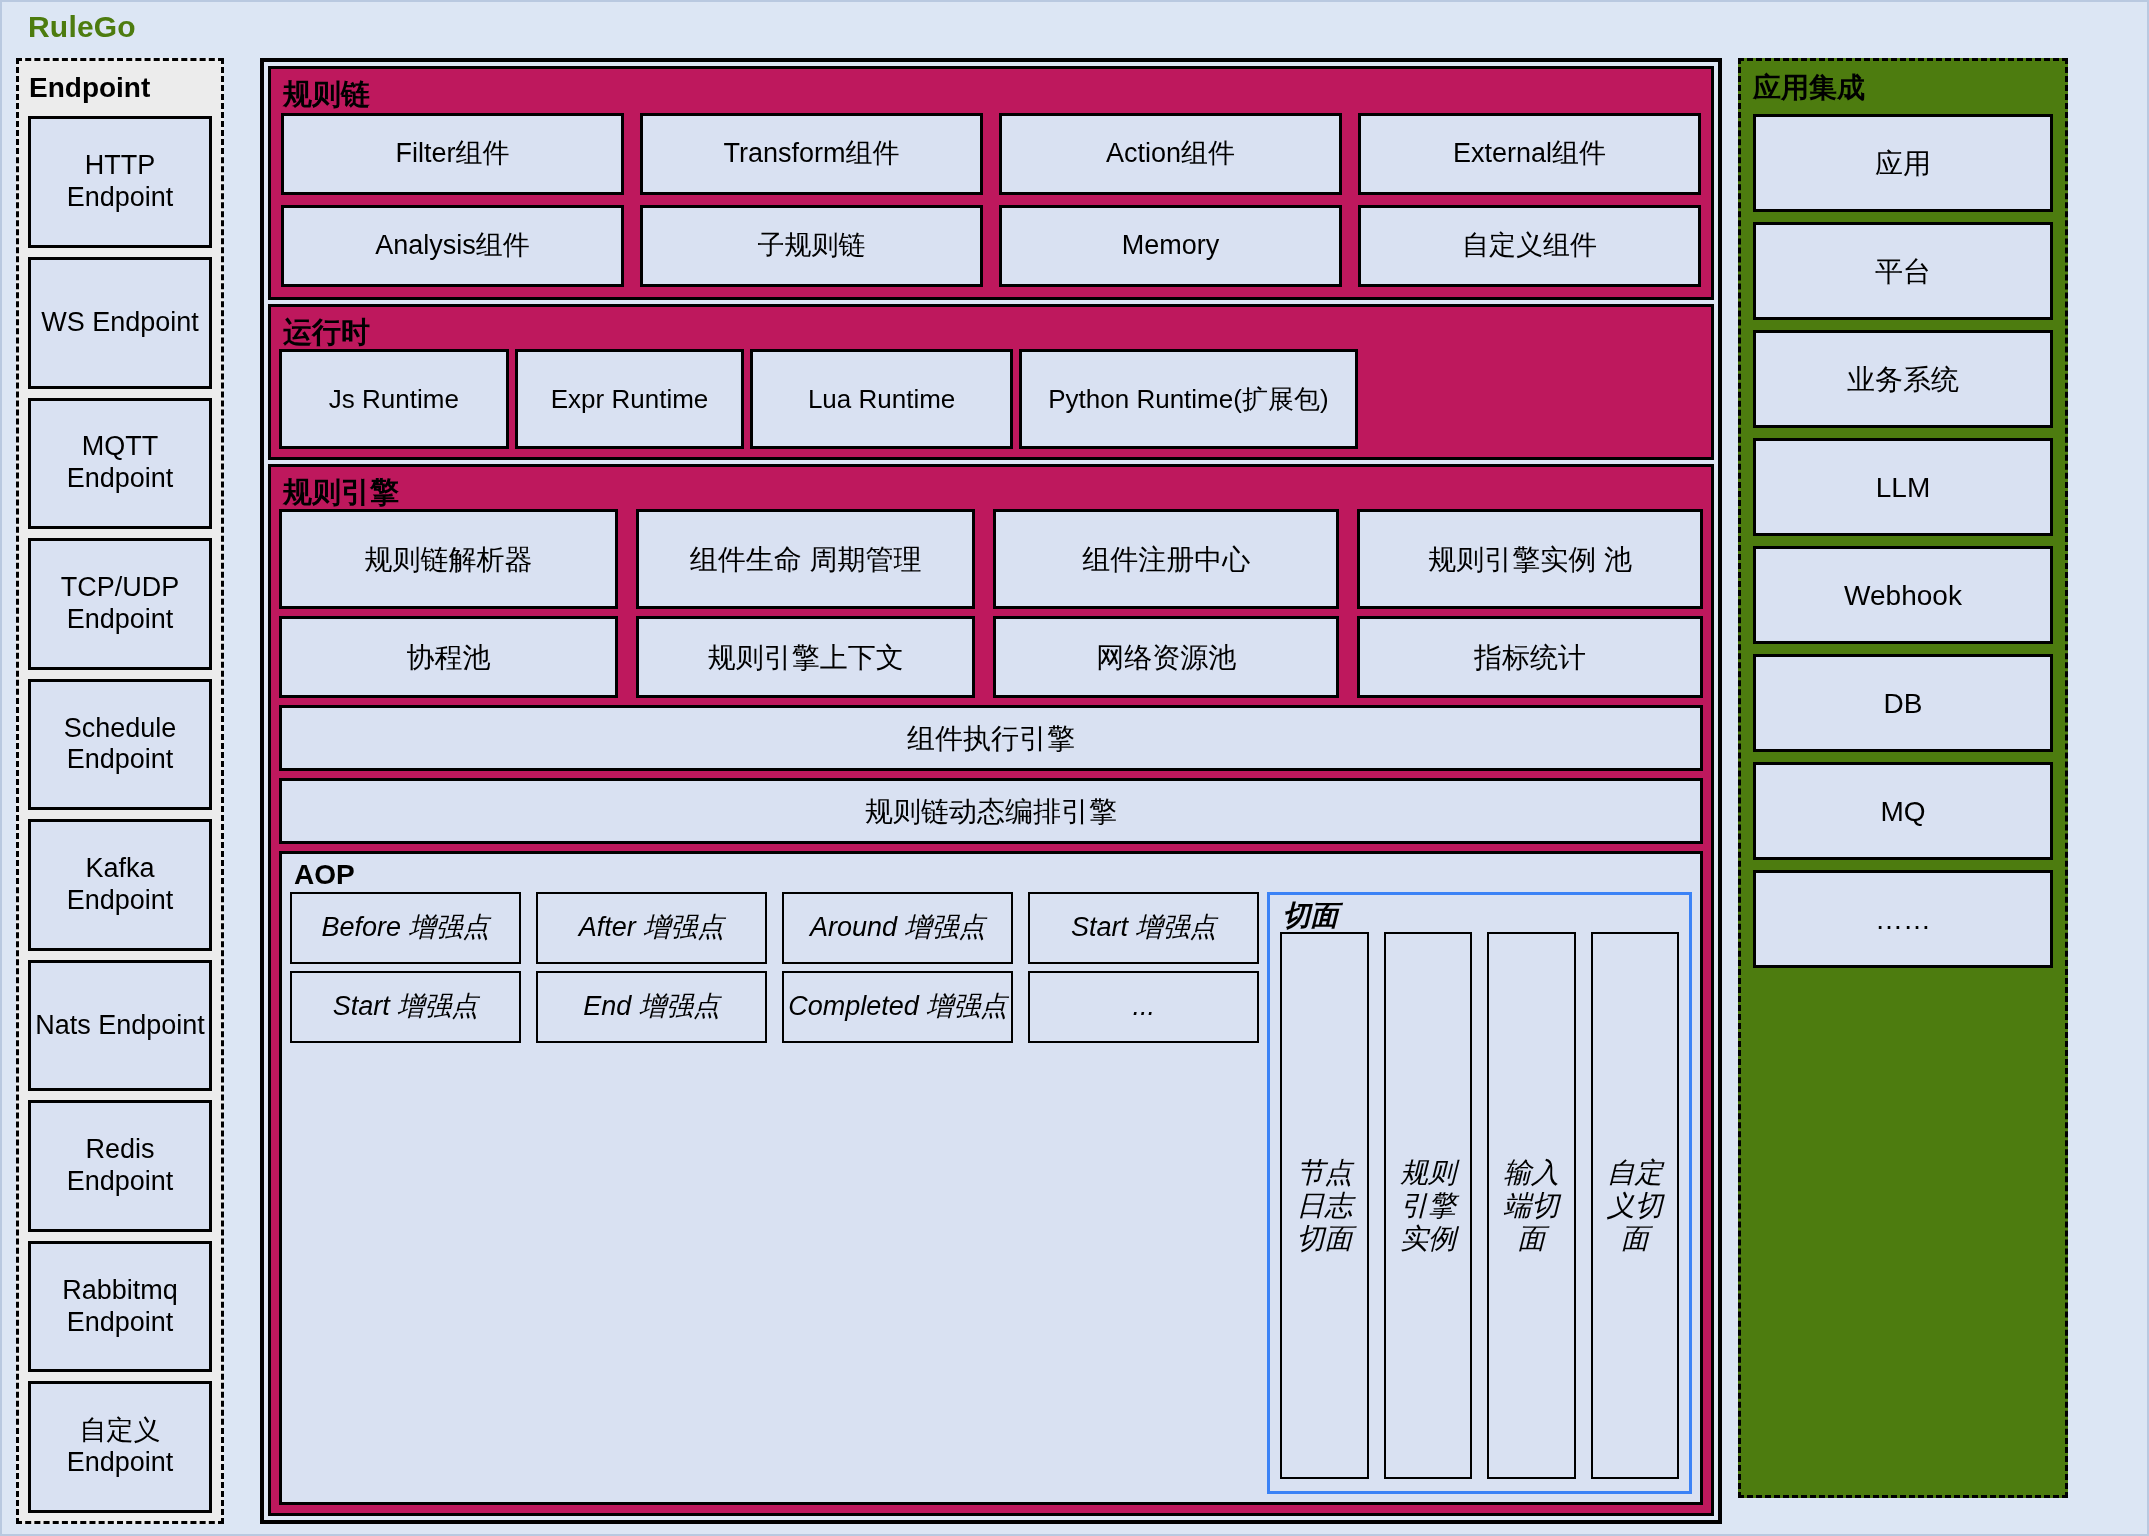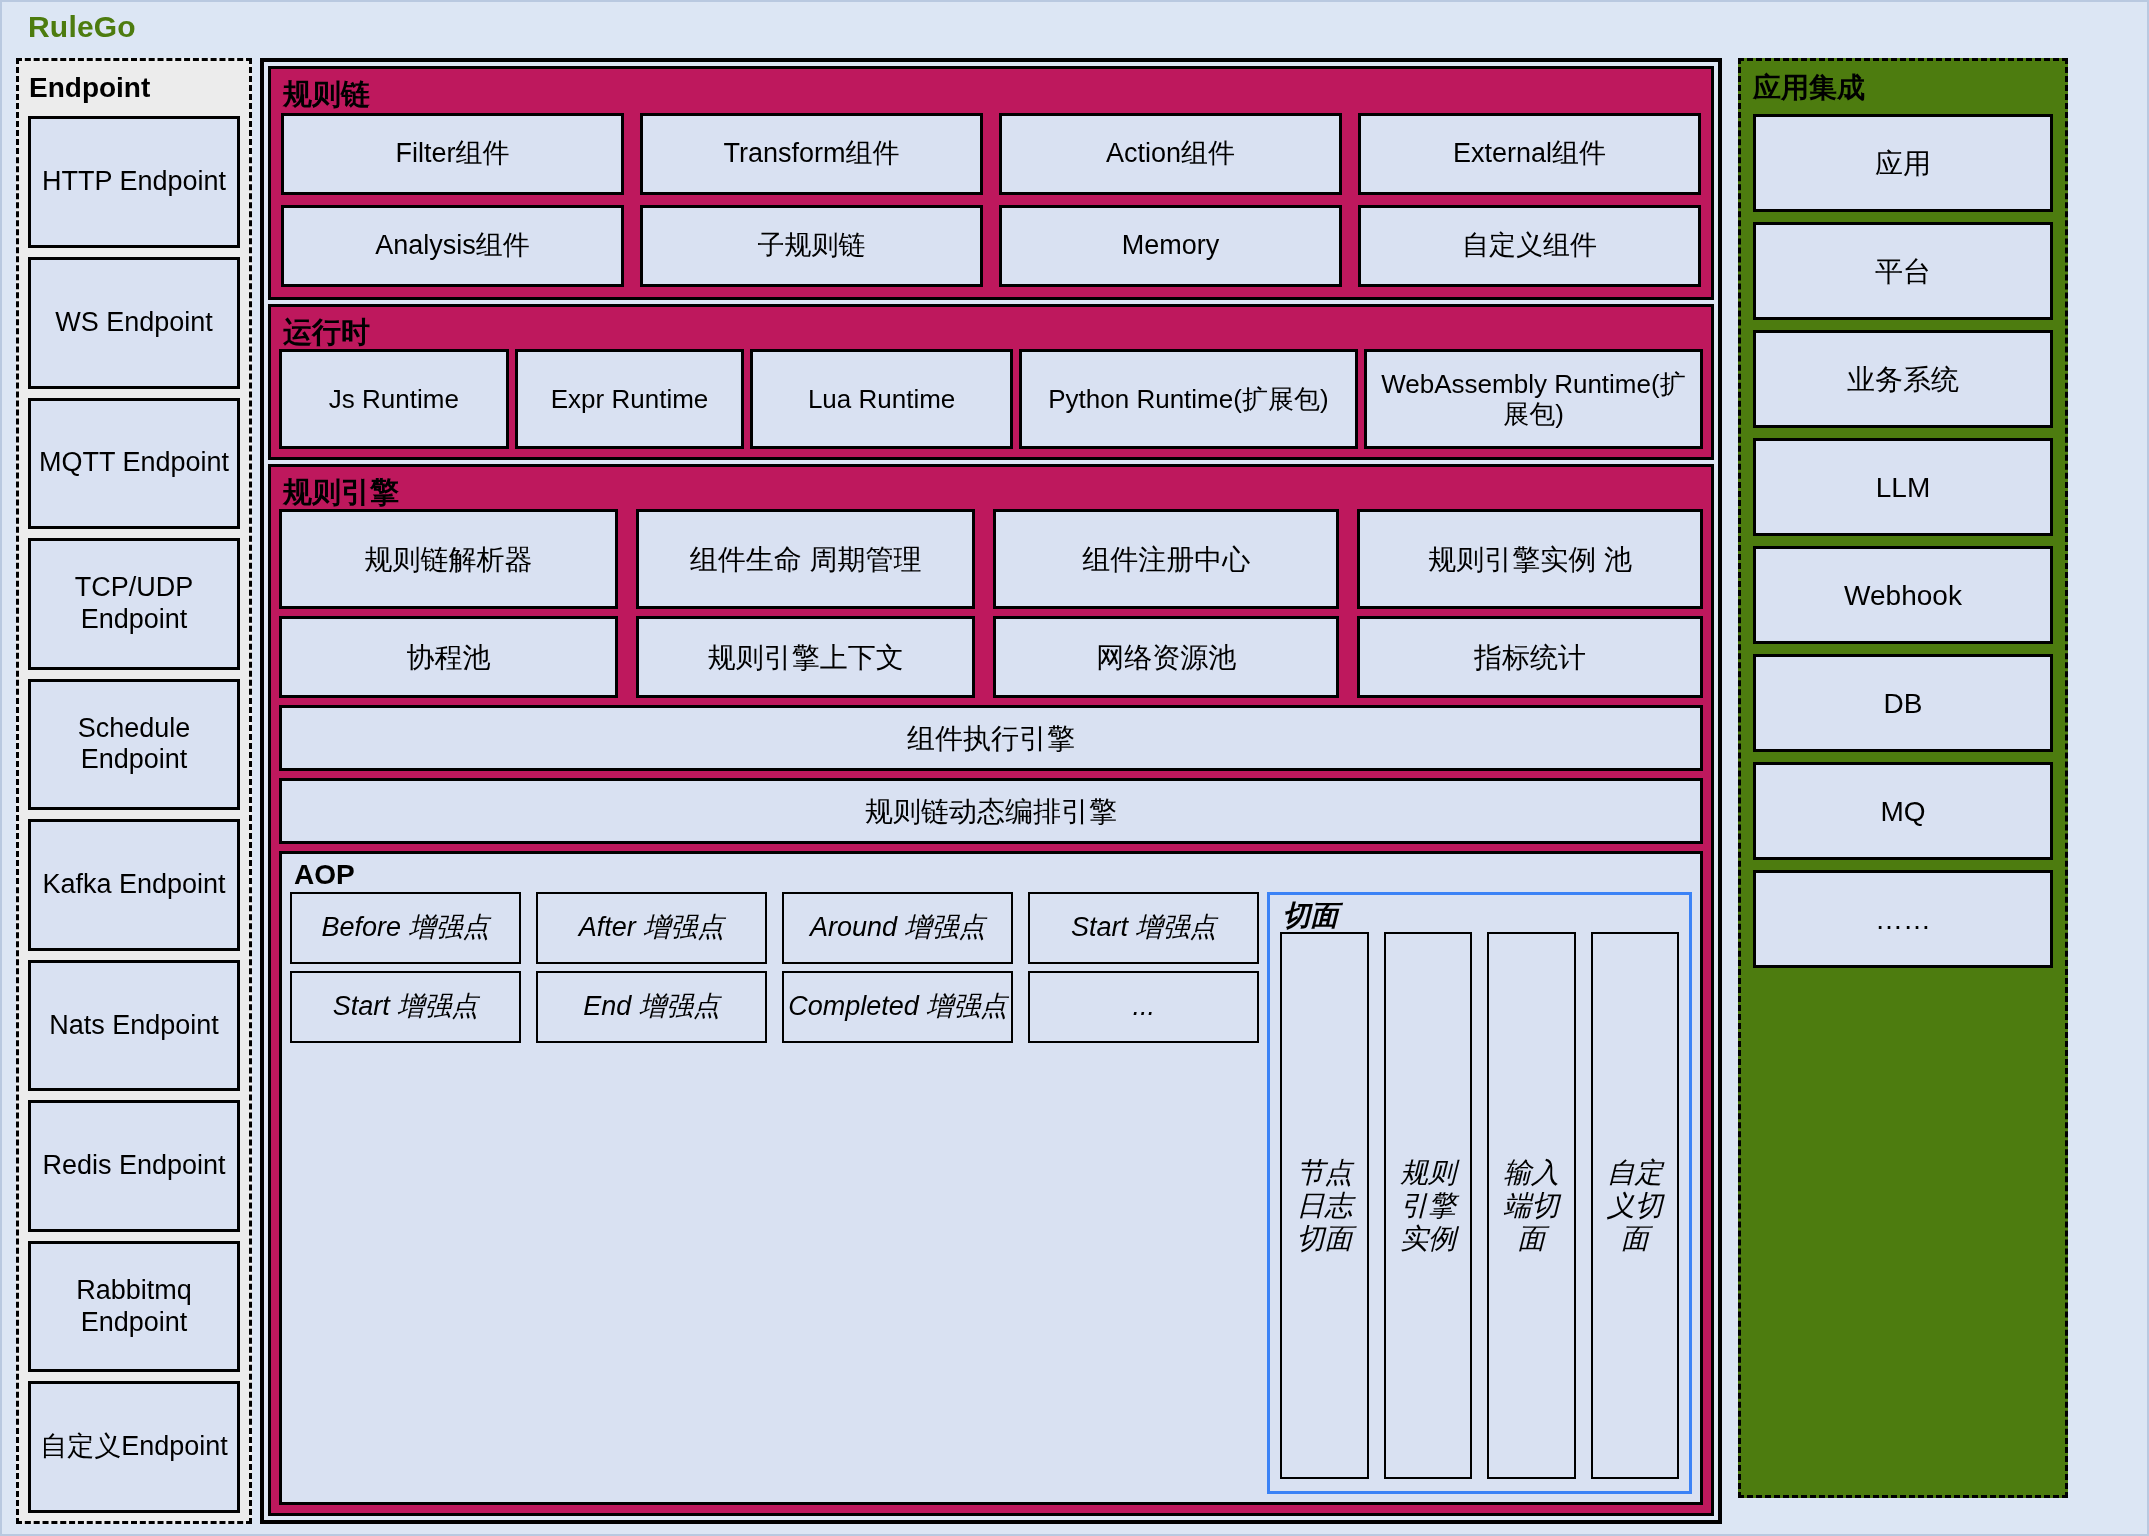--- a/index.html
+++ b/index.html
@@ -53,21 +53,21 @@
     line-height: 1.18;
     padding: 2px 4px;
     overflow: hidden;
   }
 
   
   #endpoint-col {
     position: absolute;
     left: 14px;
     top: 56px;
-    width: 236px;
+    width: 208px;
     height: 1466px;
     background: #ececec;
     border: 3px dashed #000;
     box-sizing: border-box;
     display: flex;
     flex-direction: column;
     justify-content: space-between;
   }
   #endpoint-col .panel-title { font-size: 28px; padding-left: 10px; padding-top: 12px;}
   #endpoint-list {
@@ -258,21 +258,20 @@
       </div>
     </div>
 
     <div class="sect" id="sect-runtime">
       <div class="panel-title">运行时</div>
       <div id="runtime-row">
         <div class="box">Js Runtime</div>
         <div class="box">Expr Runtime</div>
         <div class="box">Lua Runtime</div>
         <div class="box">Python Runtime(扩展包)</div>
-        <div class="box">WebAssembly Runtime(扩展包)</div>
       </div>
     </div>
 
     <div class="sect" id="sect-engine">
       <div class="panel-title">规则引擎</div>
       <div id="engine-body">
 
         <div id="engine-grid">
           <div class="box">规则链解析器</div>
           <div class="box">组件生命 周期管理</div>

